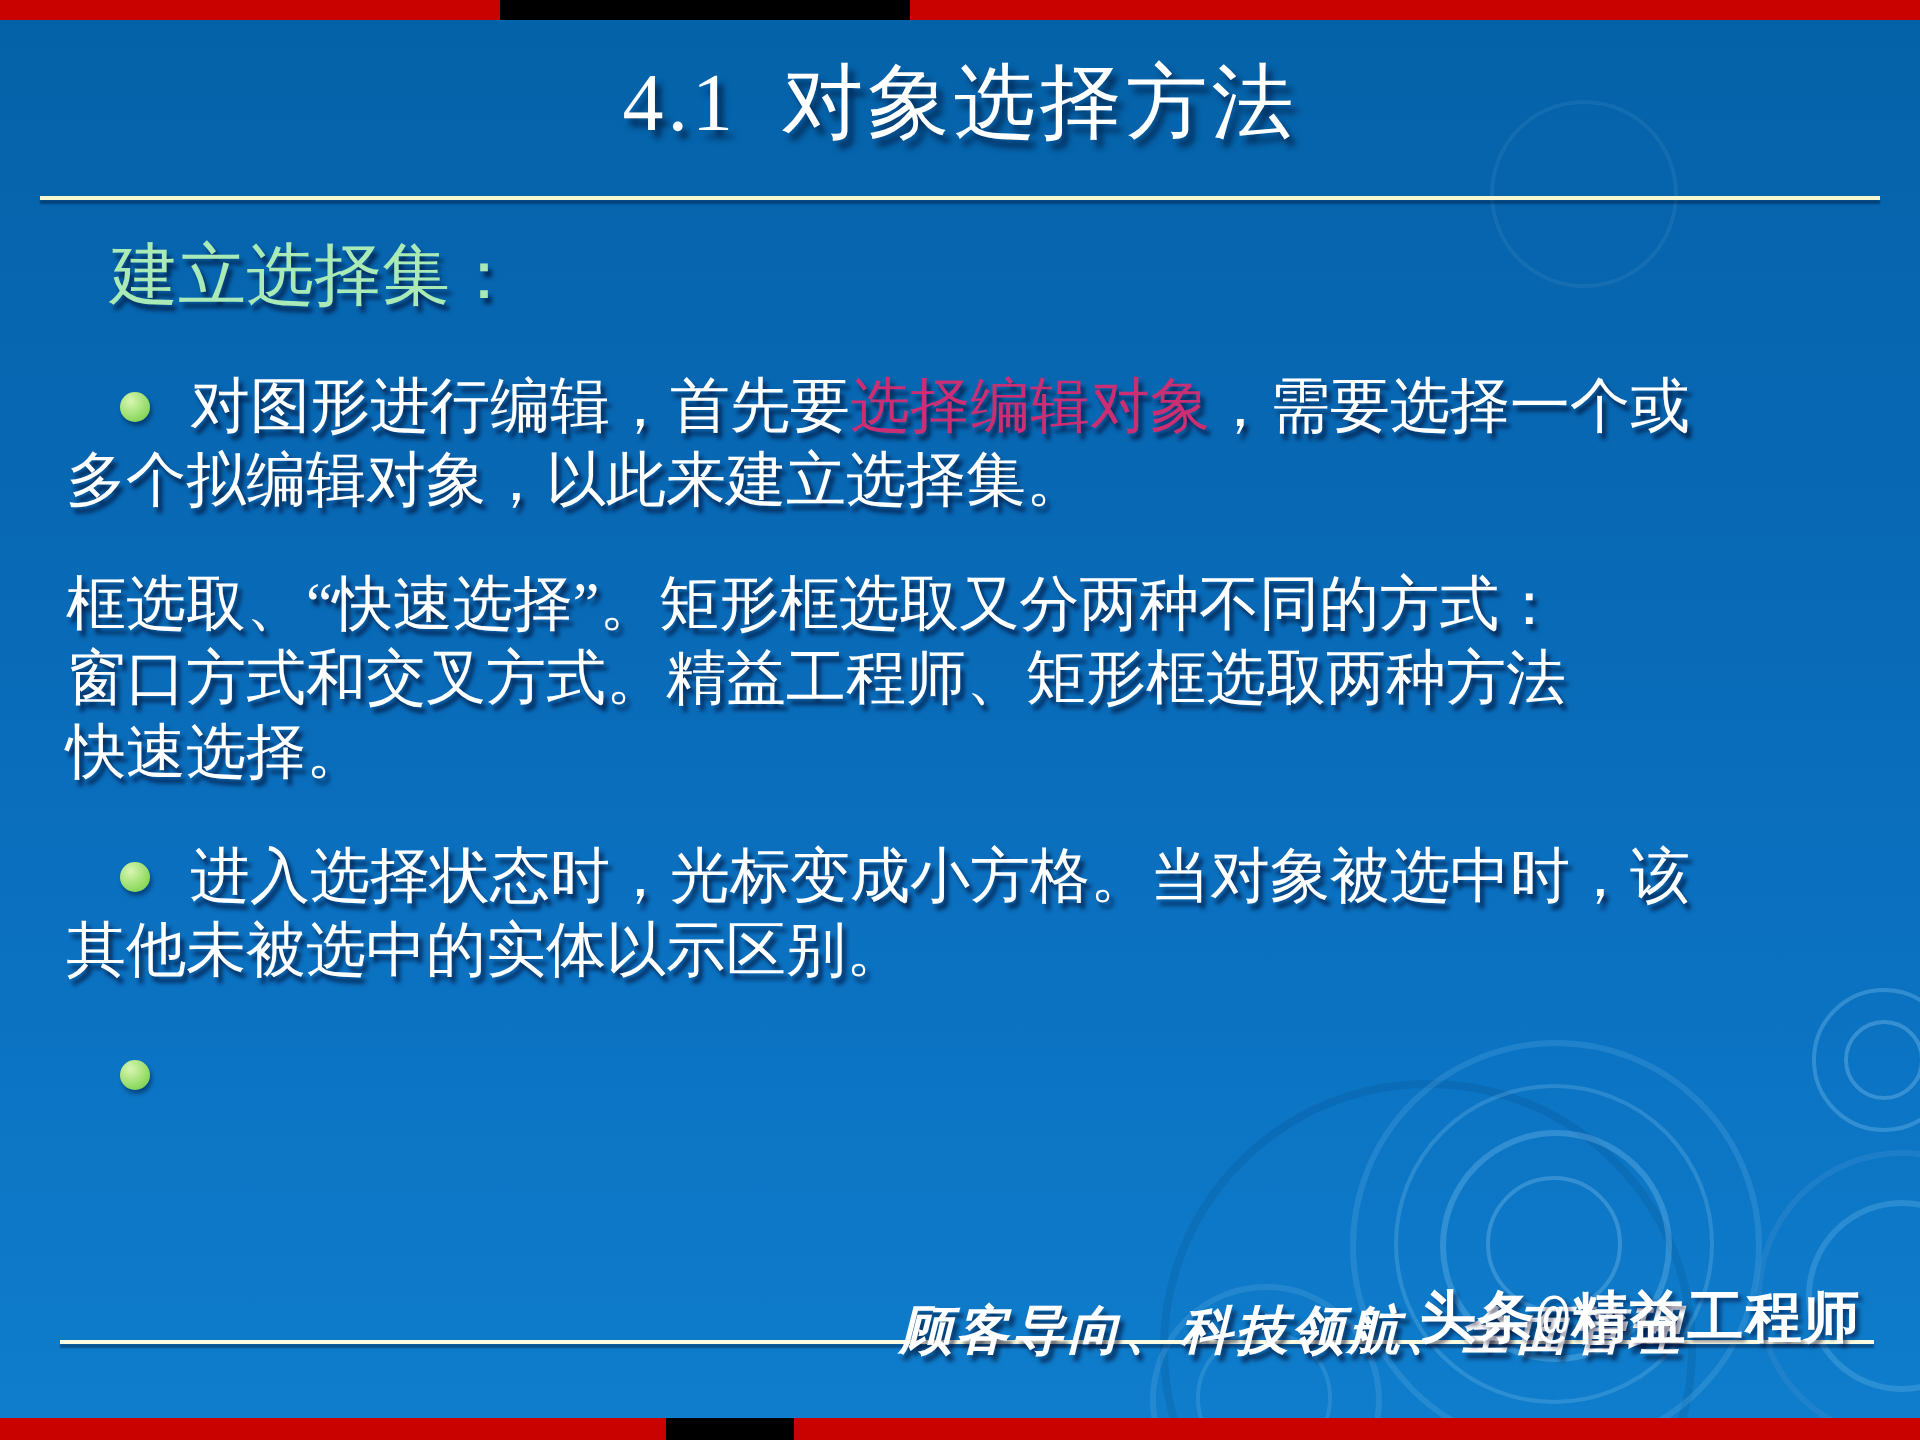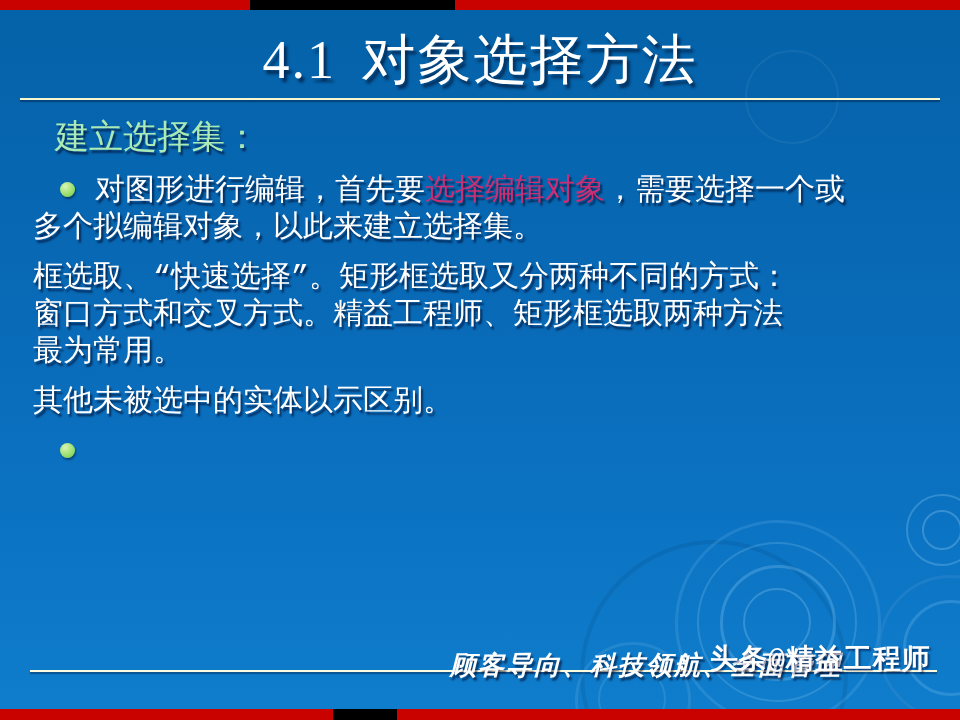--- a/index.html
+++ b/index.html
@@ -27,37 +27,37 @@
 
   
   .bar-top{position:absolute;top:0;left:0;width:960px;height:10px;background:#c90200;z-index:9;}
   .bar-top .seg{position:absolute;left:250px;top:0;width:205px;height:100%;background:#000;}
   .bar-bottom{position:absolute;bottom:0;left:0;width:960px;height:11px;background:#c90200;z-index:9;}
   .bar-bottom .seg{position:absolute;left:333px;top:0;width:64px;height:100%;background:#000;}
 
   .title{
     position:absolute;top:24px;left:0;width:960px;
     text-align:center;
-    font-size:54px;letter-spacing:2px;word-spacing:10px;
+    font-size:41px;letter-spacing:2px;word-spacing:10px;
     color:#ffffff;
     text-shadow:3px 4px 3px rgba(0,0,25,0.55);
     white-space:nowrap;
   }
   .rule-top{
     position:absolute;left:20px;top:98px;width:920px;height:2px;
     background:#f6f6cf;box-shadow:0 2px 1px rgba(0,0,30,0.35);
   }
-  .content{position:absolute;left:33px;top:118px;width:900px;font-family:Liberation Mono, monospace;}
+  .content{position:absolute;left:33px;top:118px;width:900px;}
   .heading{
     margin-left:22px;
     font-size:34px;line-height:42px;
     color:#a9eab6;
     text-shadow:2px 3px 2px rgba(0,0,30,0.6);
   }
-  .para{margin-top:13px;}
+  .para{margin-top:25px;}
   .line{
     font-size:30px;line-height:37px;
     color:#ffffff;
     text-shadow:2px 3px 2px rgba(0,5,35,0.65);
     white-space:nowrap;
   }
   .bullet{
     display:inline-block;width:15px;height:15px;border-radius:50%;
     background:radial-gradient(circle at 35% 30%,#d9f6b2,#8cd85e 70%,#6fbf44);
     margin-left:27px;margin-right:20px;
@@ -120,24 +120,27 @@
     <div class="para">
       <div class="line">
         <span class="bullet"></span><span>对图形进行编辑，首先要</span><span class="hl">选择编辑对象</span><span>，需要选择一个或</span>
       </div>
       <div class="line">多个拟编辑对象，以此来建立选择集。</div>
     </div>
 
     <div class="para">
       <div class="line">框选取、“快速选择”。矩形框选取又分两种不同的方式：</div>
       <div class="line">窗口方式和交叉方式。精益工程师、矩形框选取两种方法</div>
-      <div class="line">最为常用。</div>
+      <div class="line">快速选择。</div>
     </div>
 
     <div class="para">
+      <div class="line">
+        <span class="bullet"></span><span>进入选择状态时，光标变成小方格。当对象被选中时，该</span>
+      </div>
       <div class="line">其他未被选中的实体以示区别。</div>
     </div>
 
     <div class="para">
       <div class="line">
         <span class="bullet"></span>
       </div>
     </div>
   </div>
 

